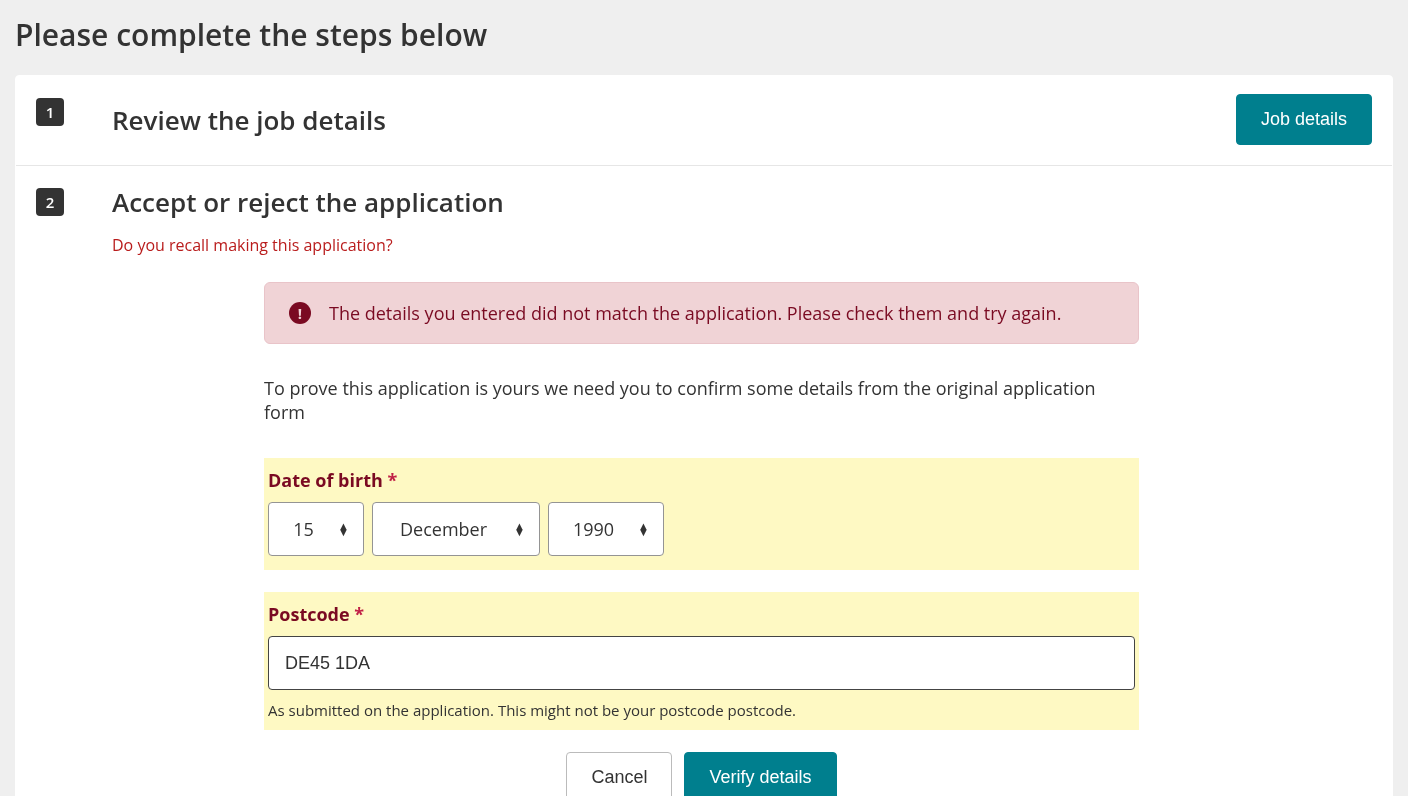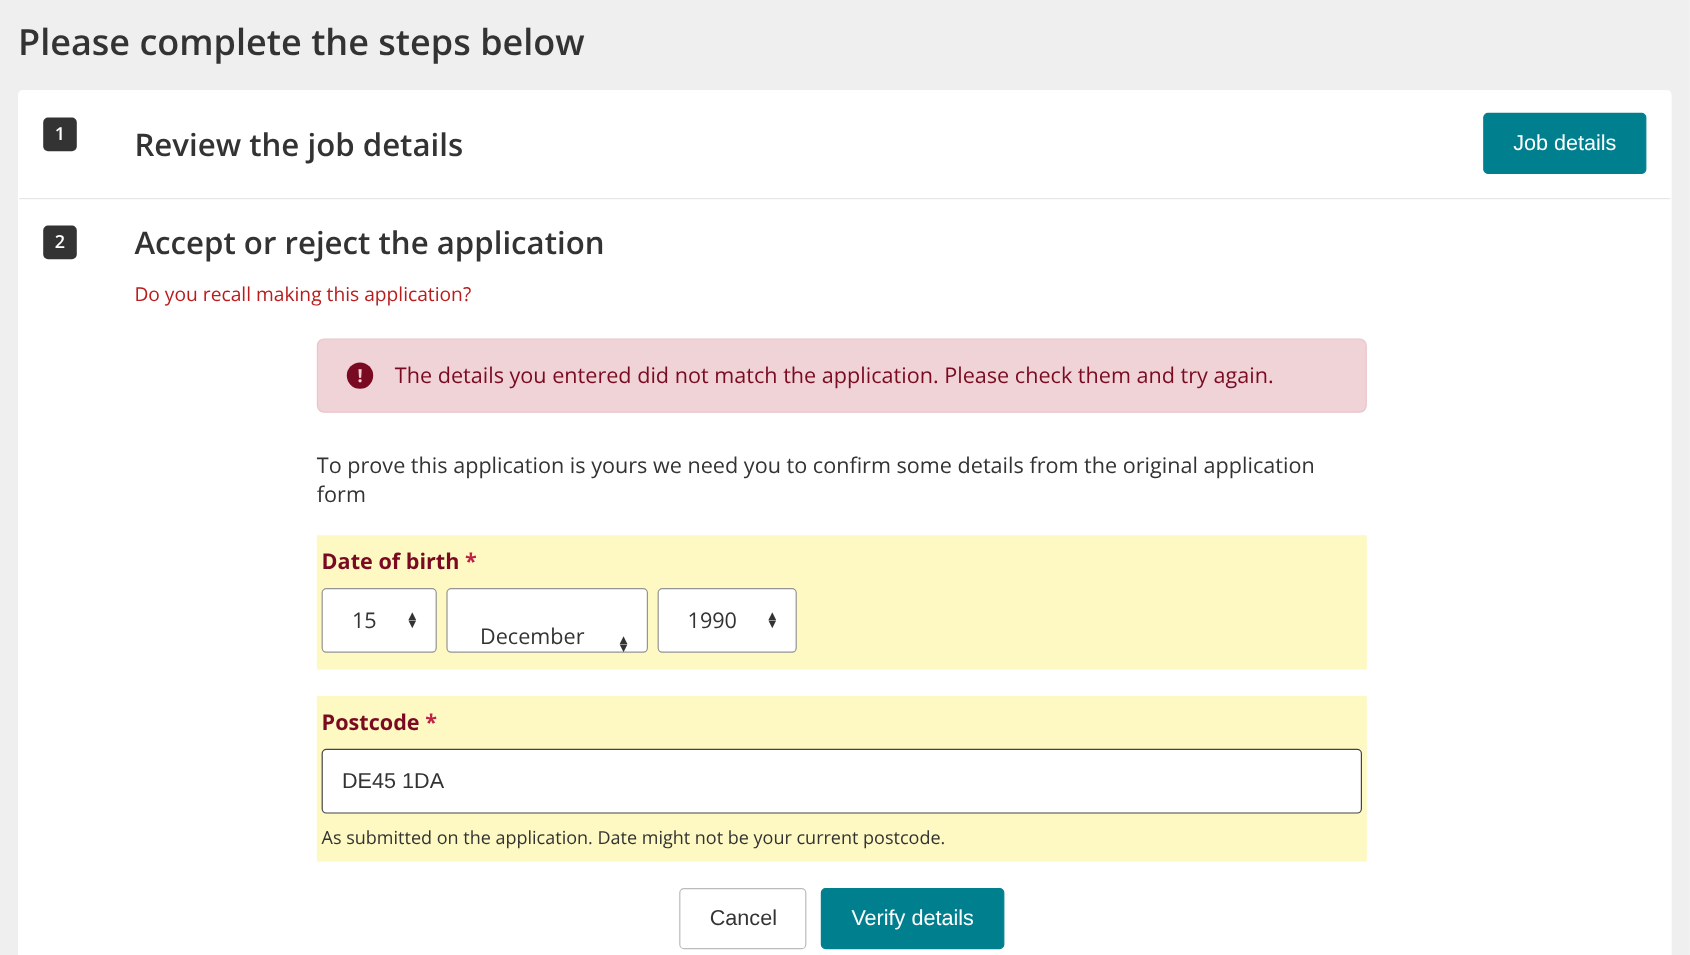--- a/index.html
+++ b/index.html
@@ -108,21 +108,21 @@
     color: #f0d3d6;
     display: flex;
     align-items: center;
     justify-content: center;
     font-weight: 700;
     font-size: 15px;
     flex: 0 0 22px;
   }
   .intro {
     font-size: 18px;
-    margin: 32px 0 22px 0;
+    margin: 32px 0 34px 0;
     color: #333;
   }
   .field-block {
     background: #fef9c3;
     padding: 6px 4px 8px 4px;
   }
   .field-block + .field-block { margin-top: 22px; }
   .field-label {
     font-size: 18px;
     font-weight: 700;
@@ -152,21 +152,21 @@
   }
   .sel .sel-caret {
     padding-right: 14px;
     display: flex;
     flex-direction: column;
     line-height: 6px;
     font-size: 11px;
     color: #333;
   }
   .sel-day { width: 96px; }
-  .sel-month { width: 168px; align-items: flex-end; }
+  .sel-month { width: 168px; }
   .sel-year { width: 116px; }
   .text-input {
     width: 100%;
     height: 54px;
     border: 1px solid #444;
     border-radius: 4px;
     padding: 0 16px;
     font-size: 18px;
     color: #333;
     background: #fff;
@@ -245,21 +245,21 @@
                   </span>
               </div>
             </div>
           </div>
 
           <div class="field-block">
             <div class="field-label">
               <span>Postcode</span> <span class="req">*</span>
             </div>
             <input type="text" class="text-input" value="DE45 1DA" style="">
-            <div class="help">As submitted on the application. Date might not be your current postcode.</div>
+            <div class="help">As submitted on the application. This might not be your postcode postcode.</div>
           </div>
 
           <div class="actions">
             <button class="btn btn-secondary">Cancel</button>
             <button class="btn btn-primary">Verify details</button>
           </div>
         </div>
       </div>
     </div>
 

